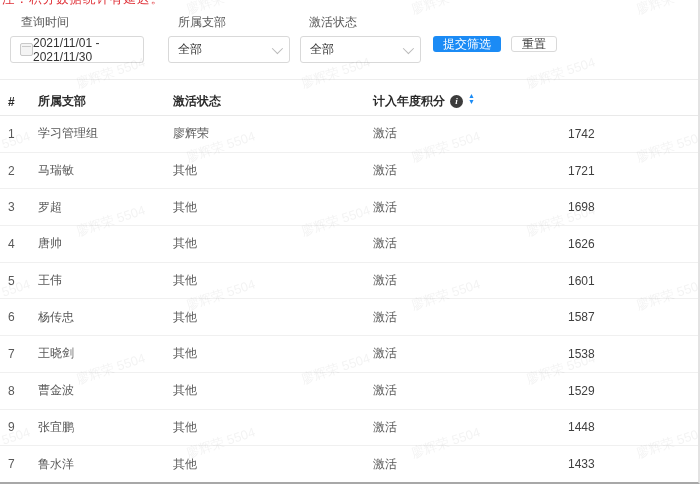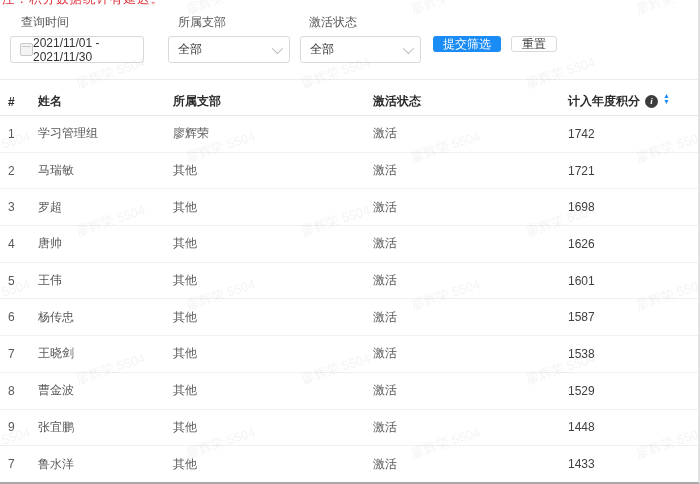--- a/index.html
+++ b/index.html
@@ -82,21 +82,20 @@
   </div>
 
   <div class="btn btn-primary" id="submit-btn" style="background: rgb(27, 139, 245);">提交筛选</div>
   <div class="btn btn-default">重置</div>
 
   <div class="divider"></div>
 
   <div class="table">
     <div class="thead">
       <div>#</div>
-      <div>姓名</div>
       <div>所属支部</div>
       <div>激活状态</div>
       <div class="th-points">
         <span>计入年度积分</span>
         <span class="info-icon">i</span>
         <span class="sorter">
           <span>▲</span>
           <span>▼</span>
         </span>
       </div>

